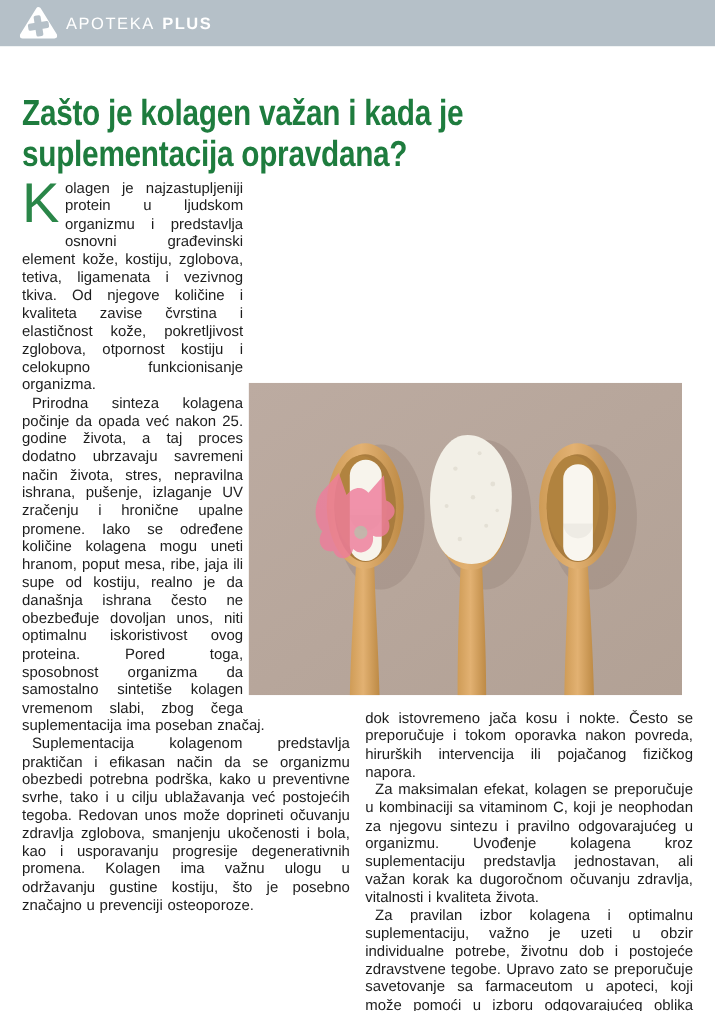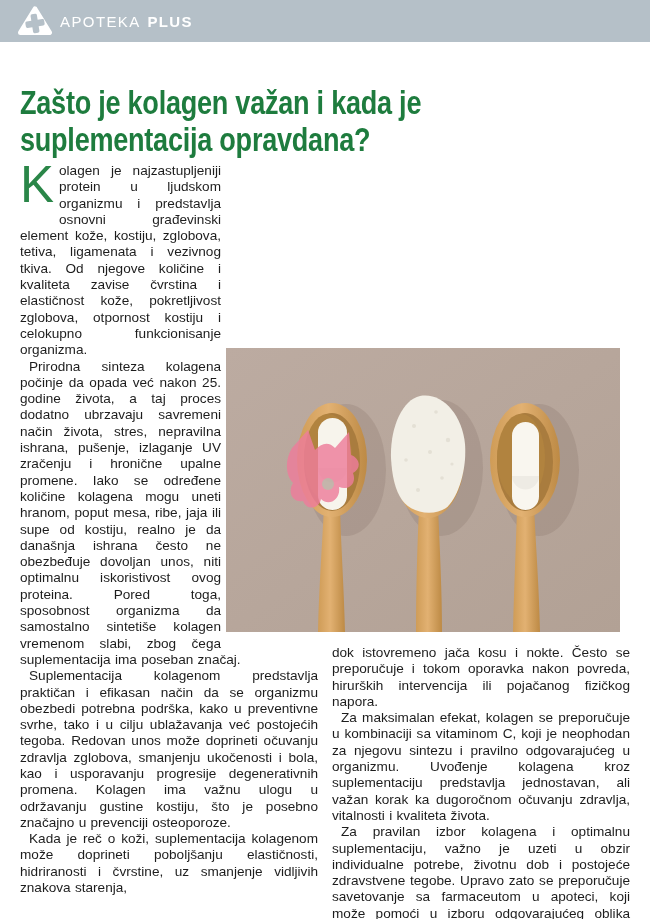--- a/index.html
+++ b/index.html
@@ -77,21 +77,20 @@
     <div>suplementacija opravdana?</div>
   </h1>
 
   <div class="col col-left">
     <div class="spacer-left"></div>
     <p class="flush">
       <span class="dropcap">K</span><span>olagen je najzastupljeniji protein u ljudskom organizmu i predstavlja osnovni građevinski element kože, kostiju, zglobova, tetiva, ligamenata i vezivnog tkiva. Od njegove količine i kvaliteta zavise čvrstina i elastičnost kože, pokretljivost zglobova, otpornost kostiju i celokupno funkcionisanje organizma.</span>
     </p>
     <p>Prirodna sinteza kolagena počinje da opada već nakon 25. godine života, a taj proces dodatno ubrzavaju savremeni način života, stres, nepravilna ishrana, pušenje, izlaganje UV zračenju i hronične upalne promene. Iako se određene količine kolagena mogu uneti hranom, poput mesa, ribe, jaja ili supe od kostiju, realno je da današnja ishrana često ne obezbeđuje dovoljan unos, niti optimalnu iskoristivost ovog proteina. Pored toga, sposobnost organizma da samostalno sintetiše kolagen vremenom slabi, zbog čega suplementacija ima poseban značaj.</p>
     <p>Suplementacija kolagenom predstavlja praktičan i efikasan način da se organizmu obezbedi potrebna podrška, kako u preventivne svrhe, tako i u cilju ublažavanja već postojećih tegoba. Redovan unos može doprineti očuvanju zdravlja zglobova, smanjenju ukočenosti i bola, kao i usporavanju progresije degenerativnih promena. Kolagen ima važnu ulogu u održavanju gustine kostiju, što je posebno značajno u prevenciji osteoporoze.</p>
-    <p>Kada je reč o koži, suplementacija kolagenom može doprineti poboljšanju elastičnosti, hidriranosti i čvrstine, uz smanjenje vidljivih znakova starenja,</p>
   </div>
 
   <div class="col col-right">
     <div class="spacer-right"></div>
     <p class="flush">dok istovremeno jača kosu i nokte. Često se preporučuje i tokom oporavka nakon povreda, hirurških intervencija ili pojačanog fizičkog napora.</p>
     <p>Za maksimalan efekat, kolagen se preporučuje u kombinaciji sa vitaminom C, koji je neophodan za njegovu sintezu i pravilno odgovarajućeg u organizmu. Uvođenje kolagena kroz suplementaciju predstavlja jednostavan, ali važan korak ka dugoročnom očuvanju zdravlja, vitalnosti i kvaliteta života.</p>
     <p>Za pravilan izbor kolagena i optimalnu suplementaciju, važno je uzeti u obzir individualne potrebe, životnu dob i postojeće zdravstvene tegobe. Upravo zato se preporučuje savetovanje sa farmaceutom u apoteci, koji može pomoći u izboru odgovarajućeg oblika kolagena, pravilne doze i kombinacije sa drugim nutrijentima, poput vitamina C. Stručni savet omogućava bezbednu i efikasnu primenu, uz maksimalne benefite za zdravlje i dugoročnu podršku organizmu.</p>
   </div>
 
   <figure class="photo" aria-label="Tri drvene kašike: kapsula kolagena, kolagen u prahu i tableta">

